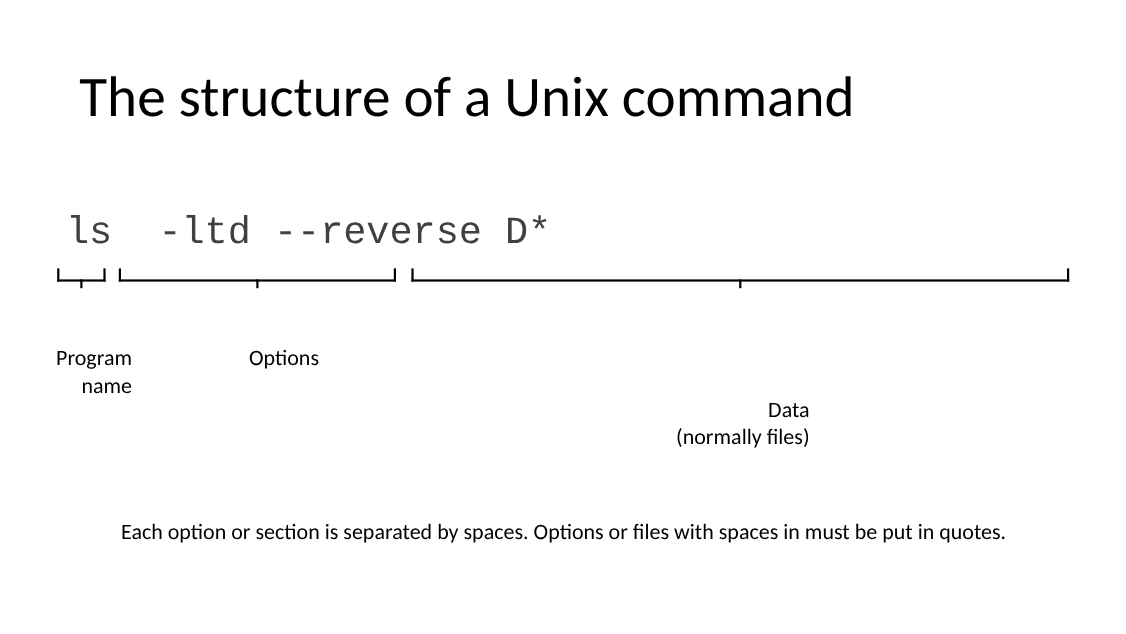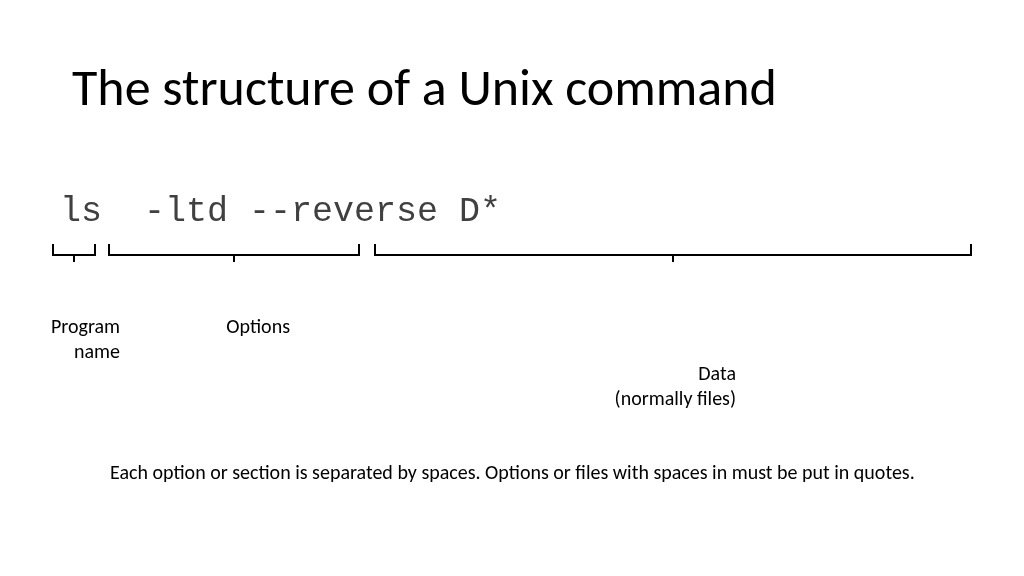--- a/index.html
+++ b/index.html
@@ -53,21 +53,21 @@
       color: #000;
       text-align: right;
       line-height: 1.25;
     }
     .label-1 { left: 28px; top: 314px; width: 92px; }
     .label-2 { left: 180px; top: 314px; width: 110px; }
     .label-3 { left: 556px; top: 316px; width: 180px; margin-top: 45px; }
     .footnote {
       position: absolute;
       left: 110px;
-      top: 460px;
+      top: 472px;
       width: 830px;
       font-size: 20px;
       color: #000;
     }
   </style>
 </head>
 <body>
 
 <div class="title">The structure of a Unix command</div>
 

